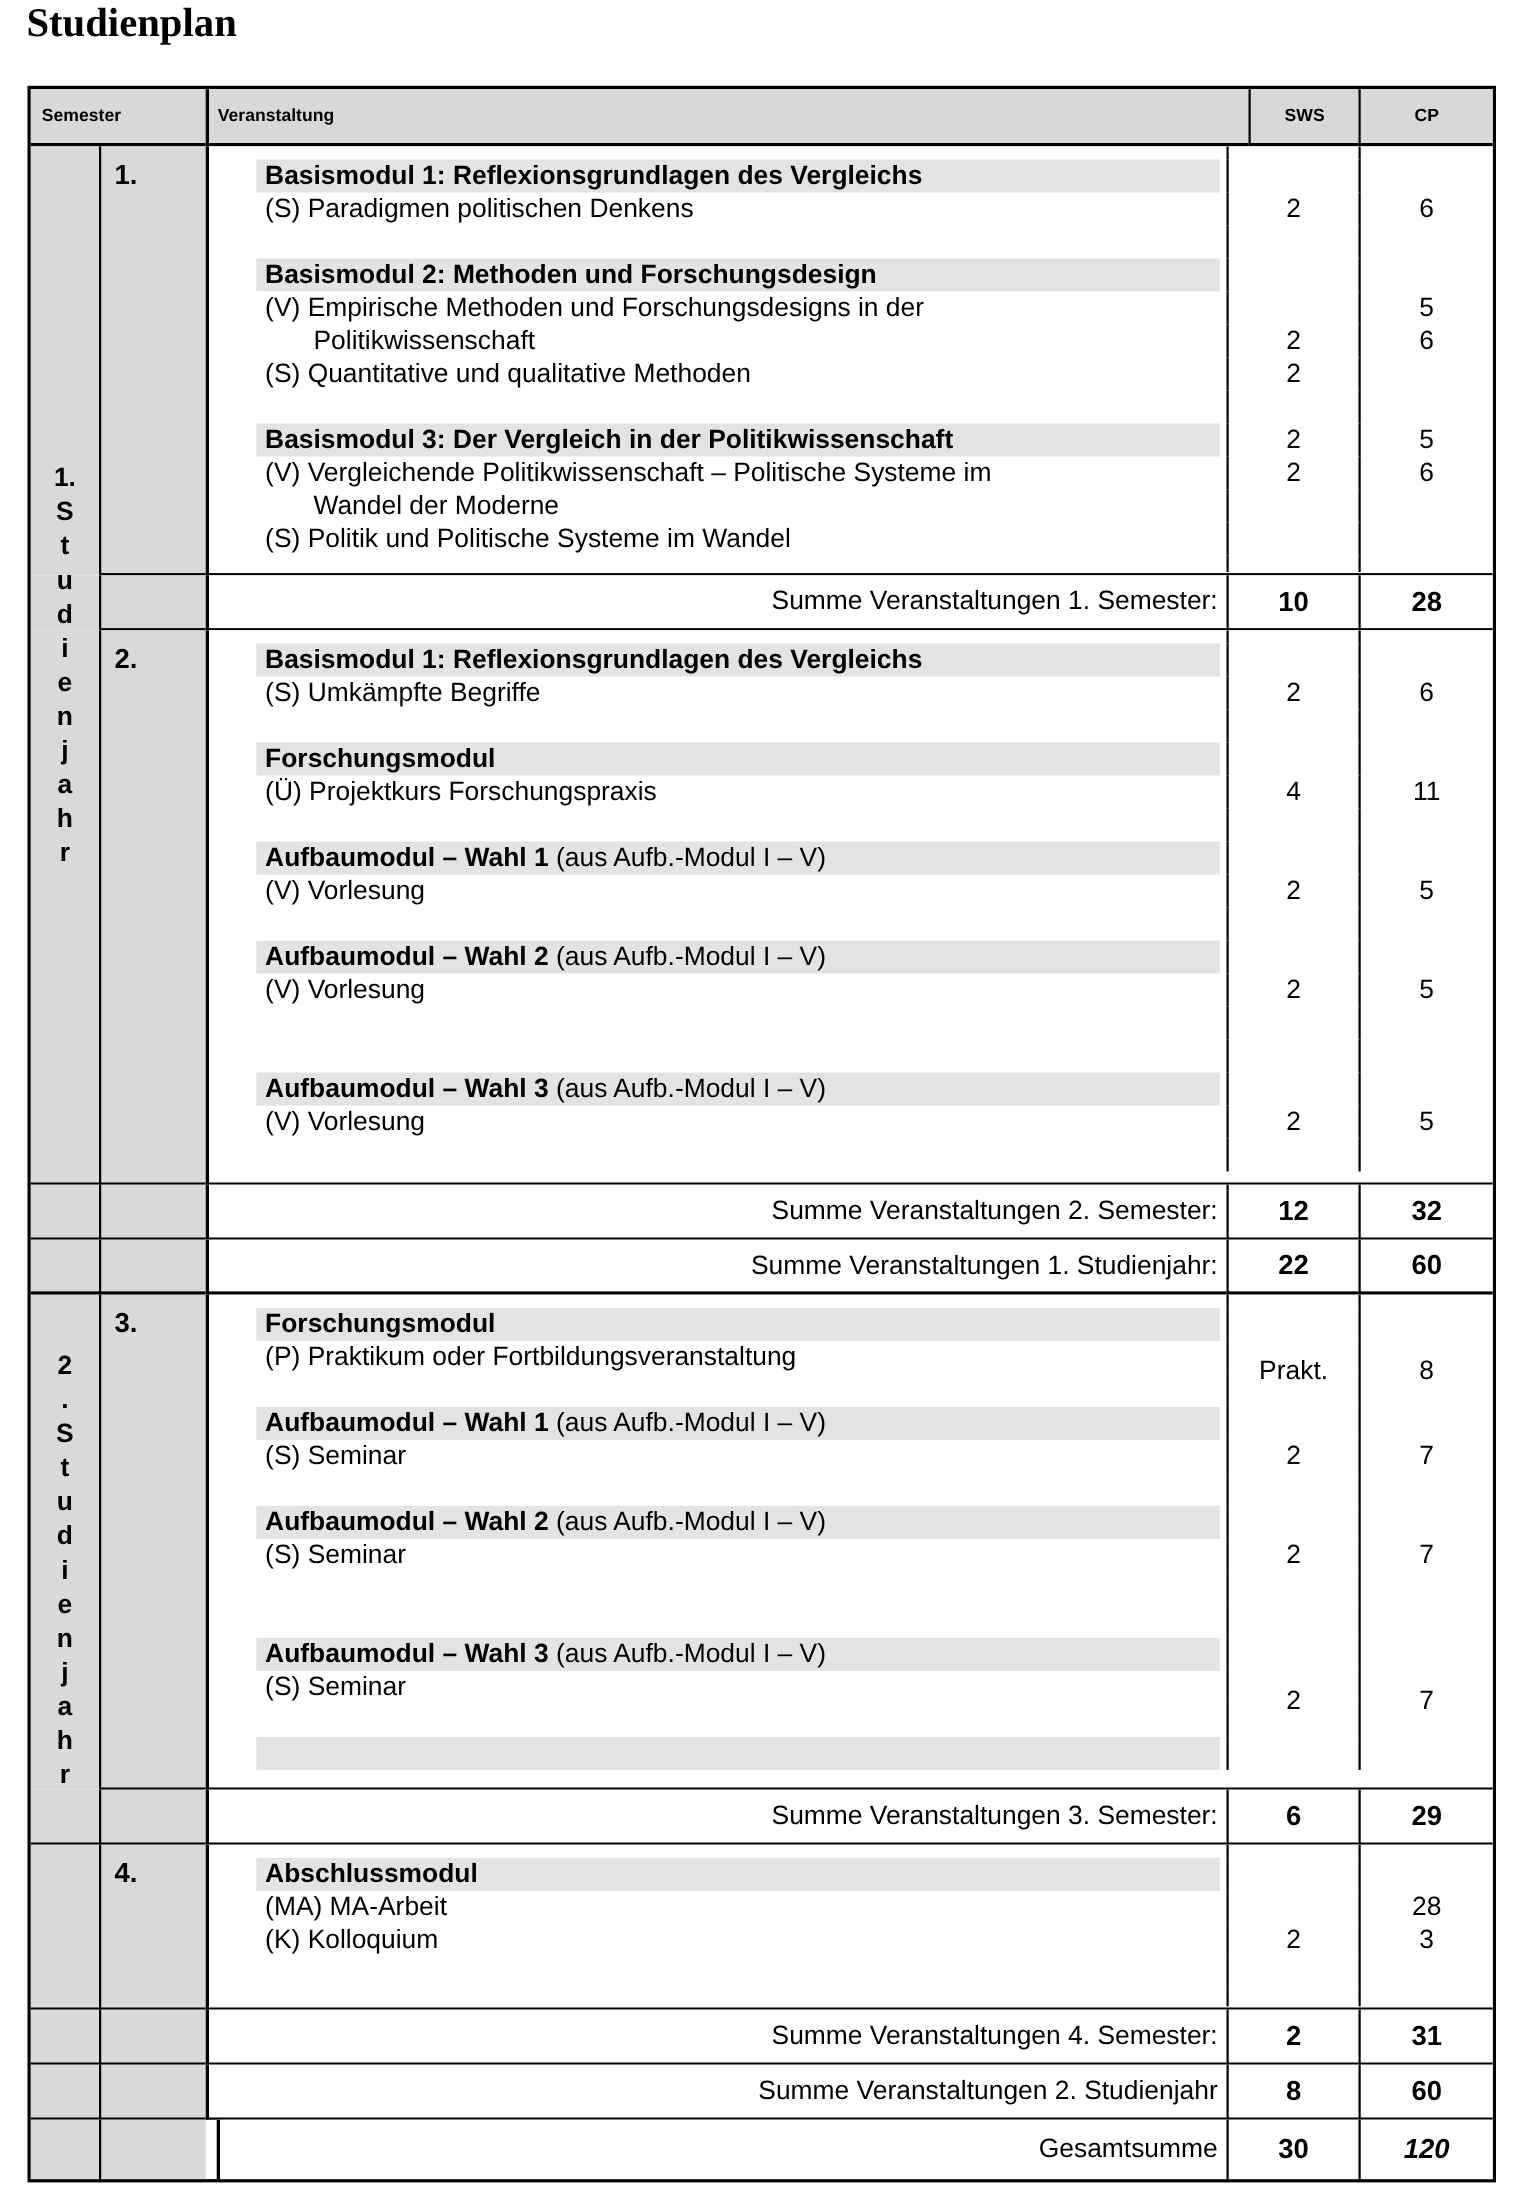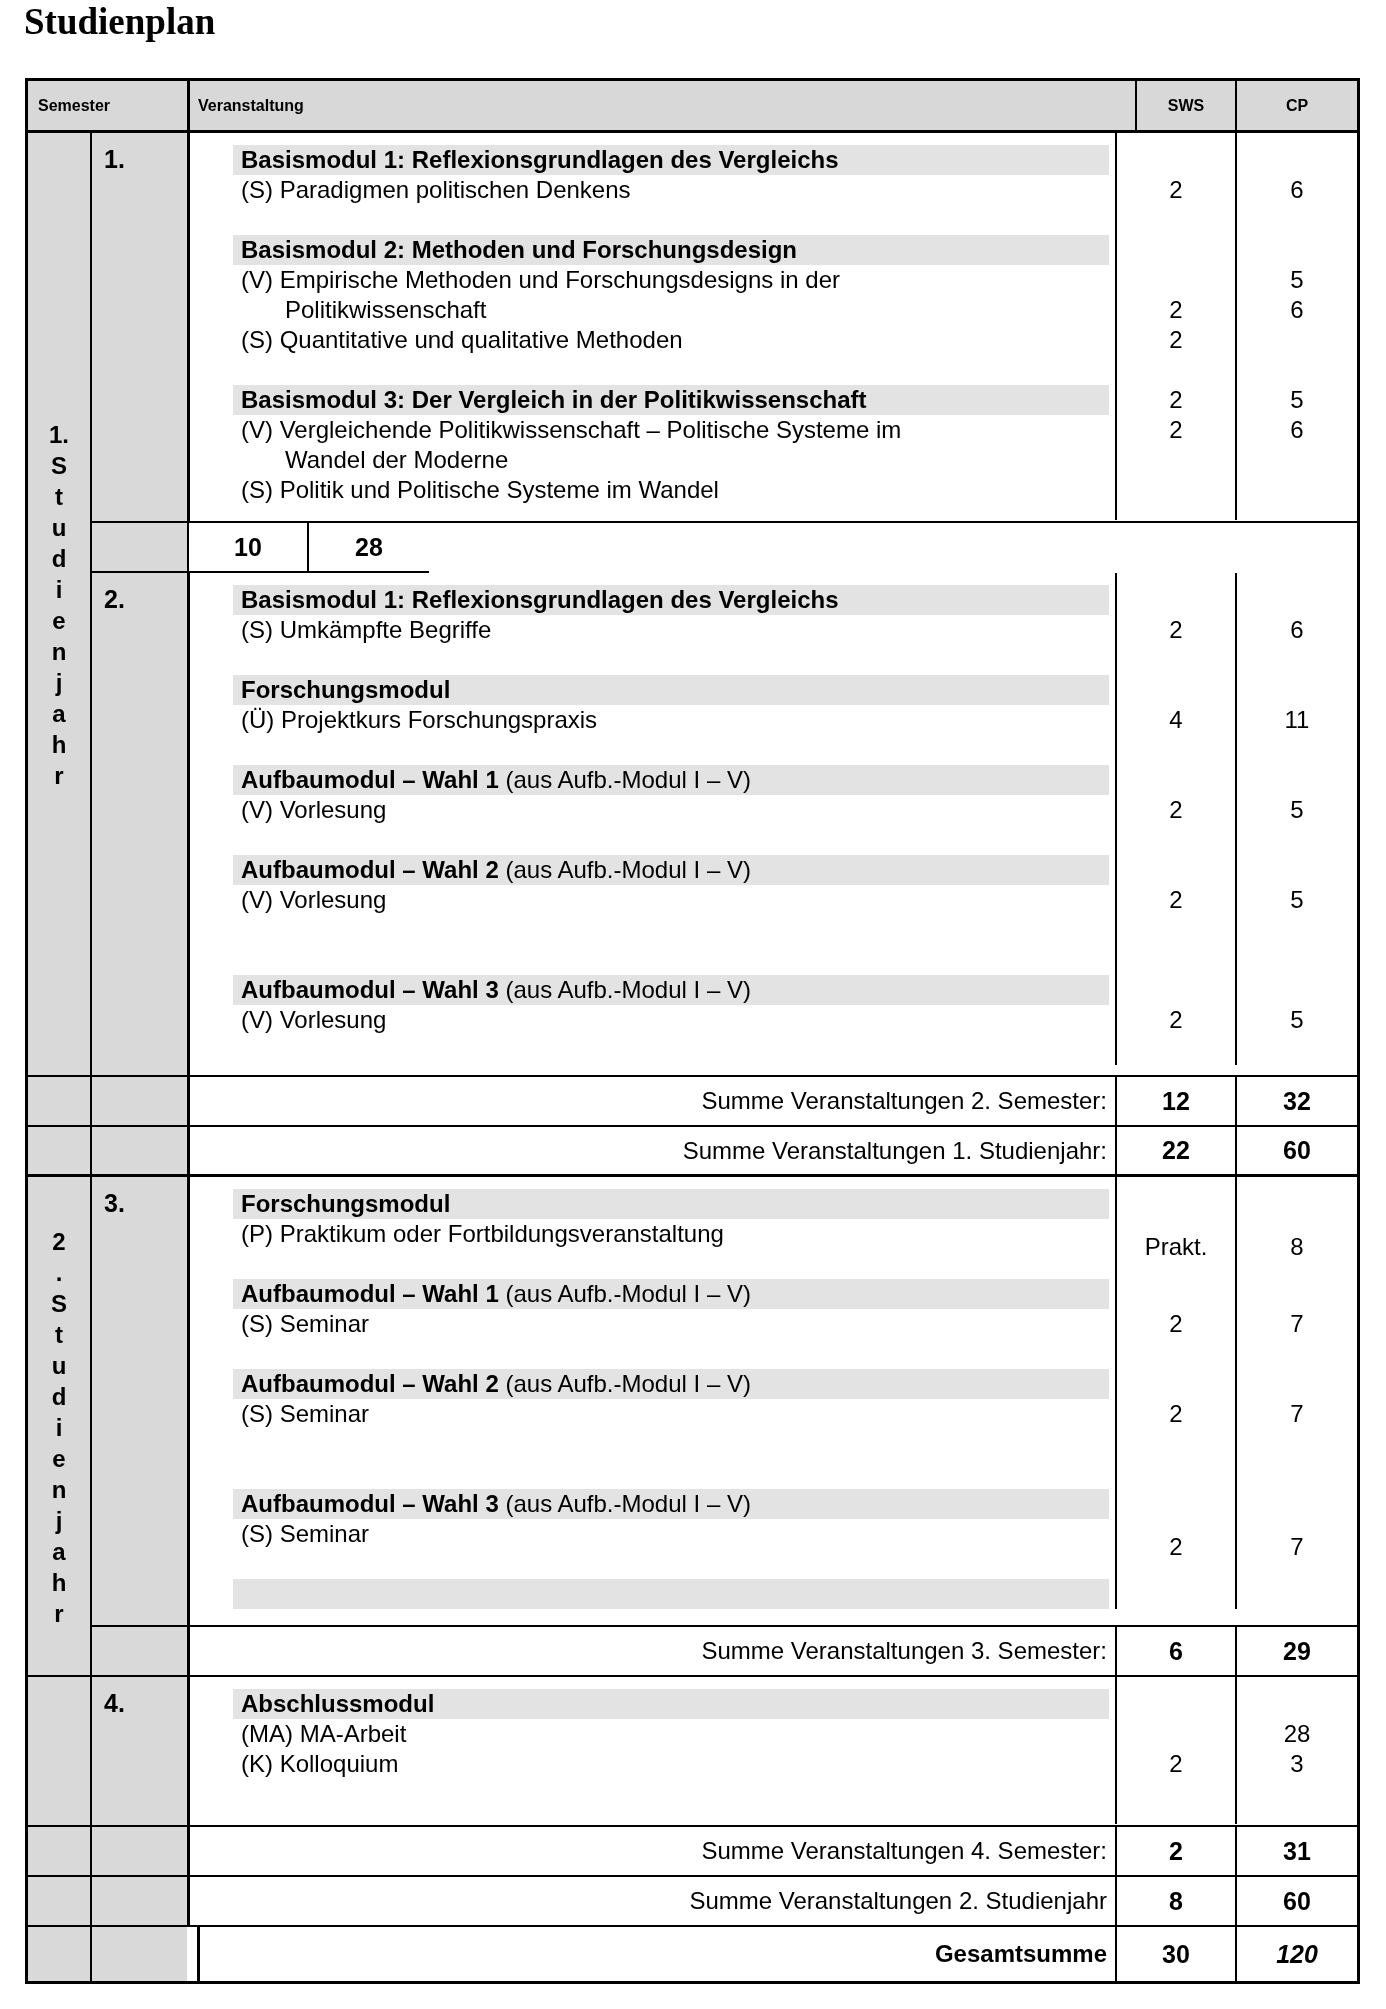--- a/index.html
+++ b/index.html
@@ -100,21 +100,21 @@
   }
   .c4s, .c5s {
     background: #ffffff;
     border-left: 2px solid #000000;
     border-bottom: 2px solid #000000;
     display: flex; align-items: center; justify-content: center;
     font-weight: bold; font-size: 25px;
   }
   .c4s { width: 120px; flex: none; }
   .c5s { width: 122px; flex: none; }
-  .lbl-bold { font-weight: bold; margin-left: 10px; }
+  .lbl-bold { font-weight: normal; margin-left: 10px; }
   .italic { font-style: italic; }
 
   
   .r-s1 { height: 390px; }
   .r-s2 { height: 504px; }
   .r-s3 { height: 450px; }
   .r-s4 { height: 150px; }
   .r-total { height: 54px; }
 
   
@@ -263,20 +263,21 @@
             </div>
             <div class="lc val"><span></span></div>
             <div class="lc val"><span></span></div>
           </div>
         </div>
     </div>
 
     <div class="trow r-sum">
       <div class="c1"></div>
       <div class="c2"></div>
+      <div class="c3s">Summe Veranstaltungen 1. Semester:</div>
       <div class="c4s">10</div>
       <div class="c5s">28</div>
     </div>
 
     <div class="trow r-s2">
       <div class="c1 c1sep"></div>
       <div class="c2">
         <span class="semno">2.</span>
       </div>
       <div class="sec">

